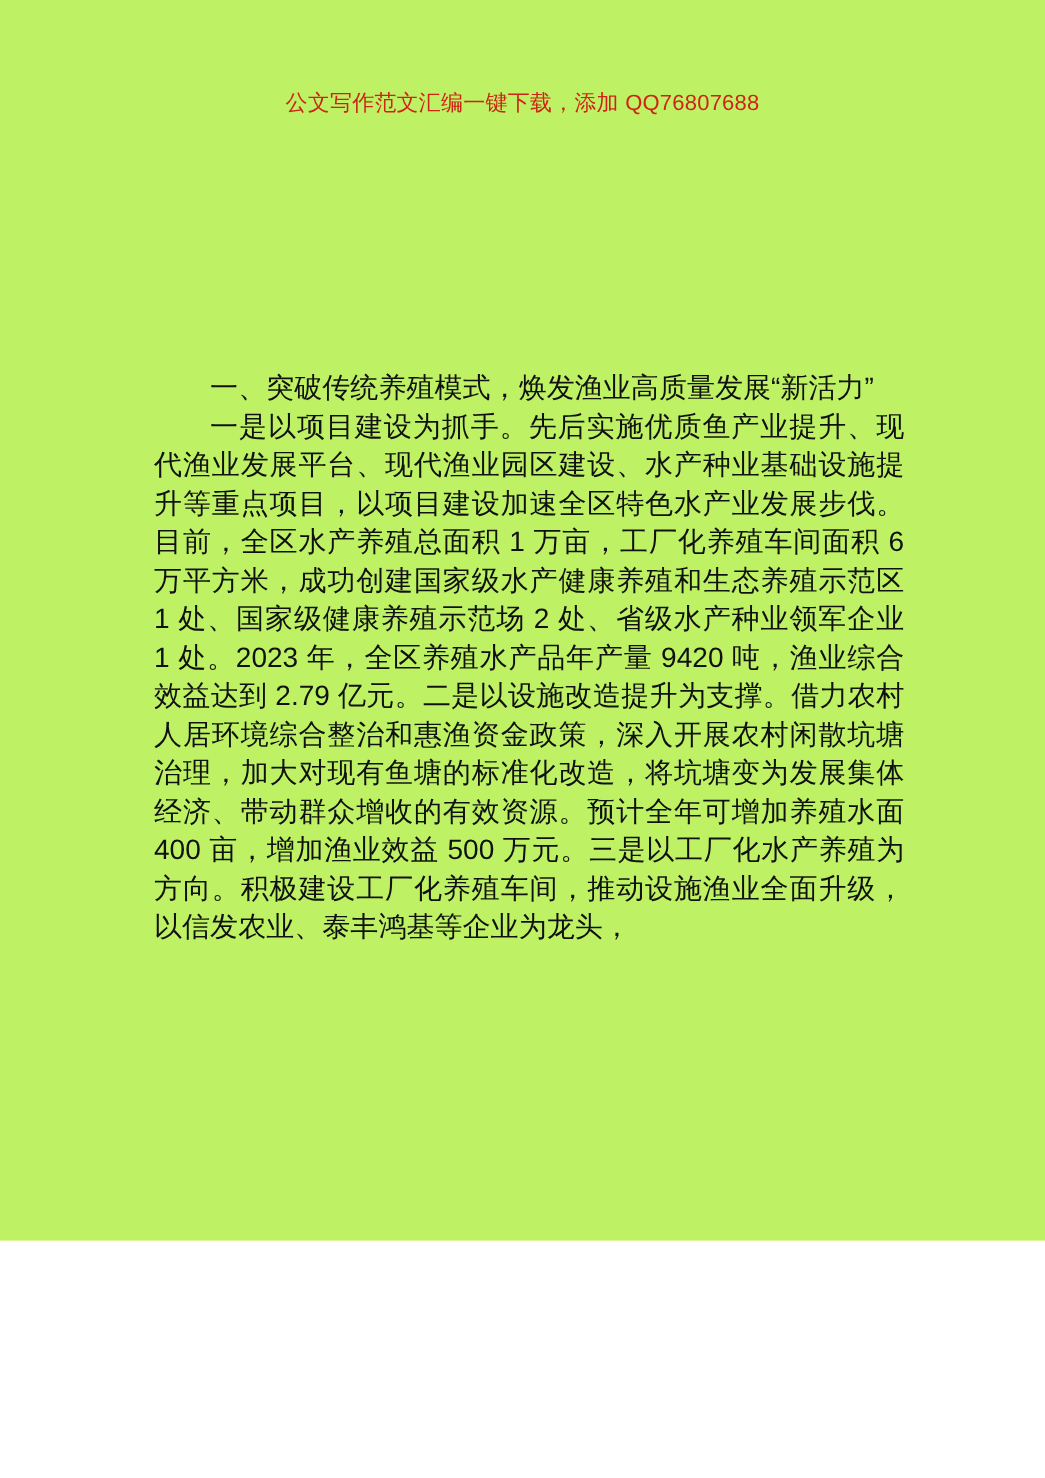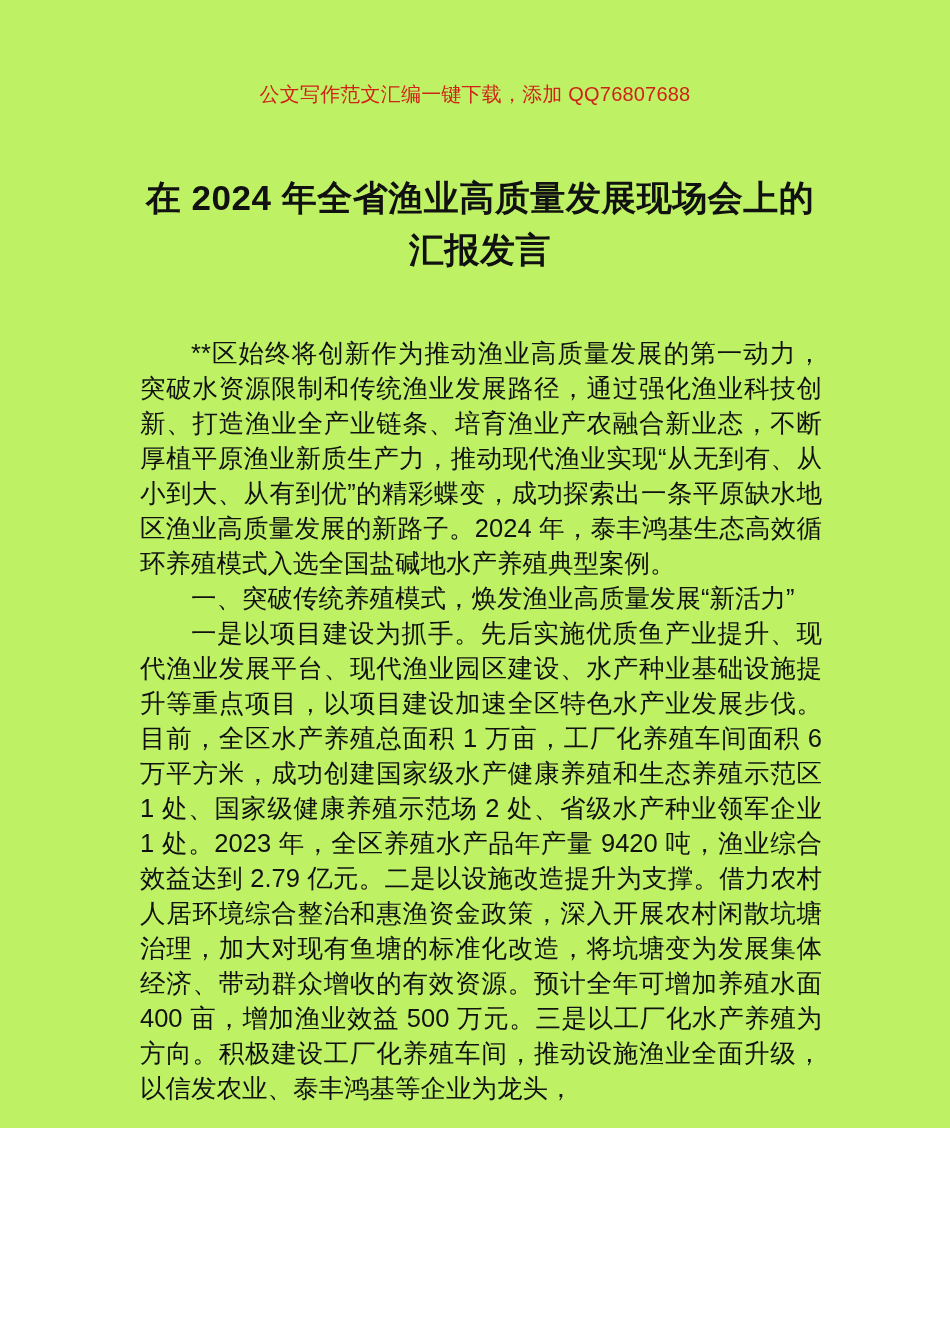--- a/index.html
+++ b/index.html
@@ -80,29 +80,24 @@
     font-weight: normal;
   }
 </style>
 </head>
 <body>
 
 <div class="page">
 
   <div class="promo-header">公文写作范文汇编一键下载，添加 QQ76807688</div>
 
-  <div class="doc-title">
-    <span>在 2024 年全省渔业高质量发展现场会上的</span>
-    <span>汇报发言</span>
-  </div>
 
   <div class="doc-body">
 
 
-    <p class="para">**区始终将创新作为推动渔业高质量发展的第一动力，突破水资源限制和传统渔业发展路径，通过强化渔业科技创新、打造渔业全产业链条、培育渔业产农融合新业态，不断厚植平原渔业新质生产力，推动现代渔业实现“从无到有、从小到大、从有到优”的精彩蝶变，成功探索出一条平原缺水地区渔业高质量发展的新路子。2024 年，泰丰鸿基生态高效循环养殖模式入选全国盐碱地水产养殖典型案例。</p>
 
     <p class="heading">一、突破传统养殖模式，焕发渔业高质量发展“新活力”</p>
 
     <p class="para">一是以项目建设为抓手。先后实施优质鱼产业提升、现代渔业发展平台、现代渔业园区建设、水产种业基础设施提升等重点项目，以项目建设加速全区特色水产业发展步伐。目前，全区水产养殖总面积 1 万亩，工厂化养殖车间面积 6 万平方米，成功创建国家级水产健康养殖和生态养殖示范区 1 处、国家级健康养殖示范场 2 处、省级水产种业领军企业 1 处。2023 年，全区养殖水产品年产量 9420 吨，渔业综合效益达到 2.79 亿元。二是以设施改造提升为支撑。借力农村人居环境综合整治和惠渔资金政策，深入开展农村闲散坑塘治理，加大对现有鱼塘的标准化改造，将坑塘变为发展集体经济、带动群众增收的有效资源。预计全年可增加养殖水面 400 亩，增加渔业效益 500 万元。三是以工厂化水产养殖为方向。积极建设工厂化养殖车间，推动设施渔业全面升级，以信发农业、泰丰鸿基等企业为龙头，</p>
 
   </div>
 
 </div>
 
 </body></html>

